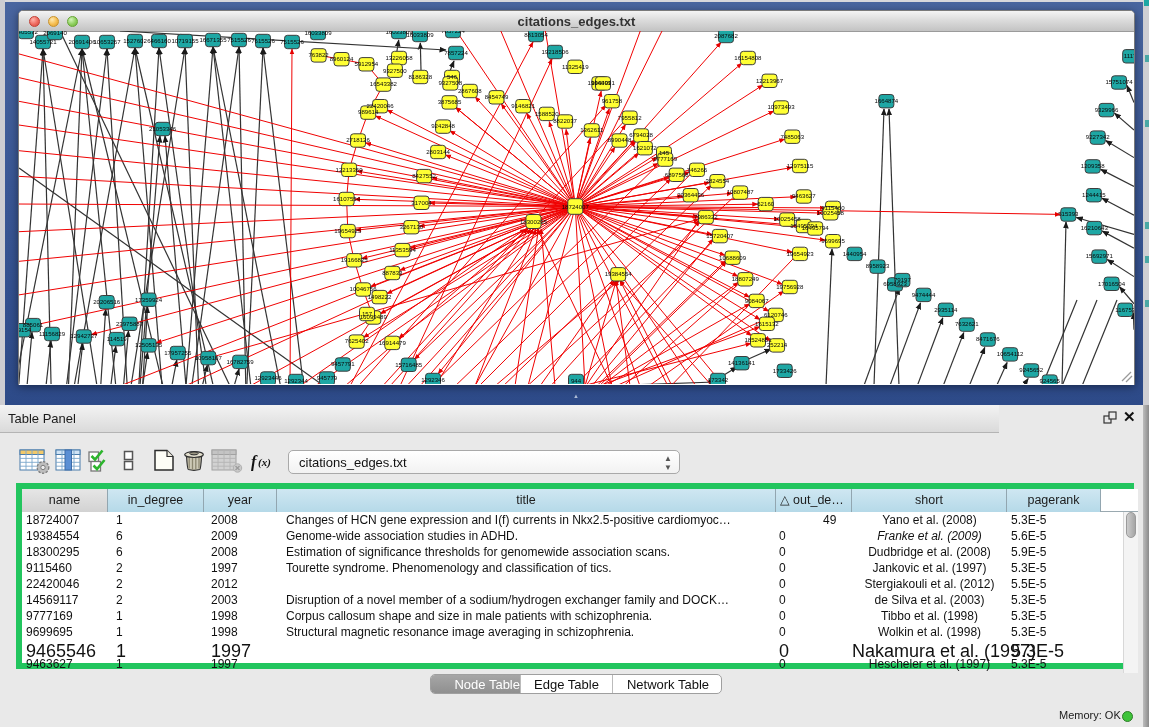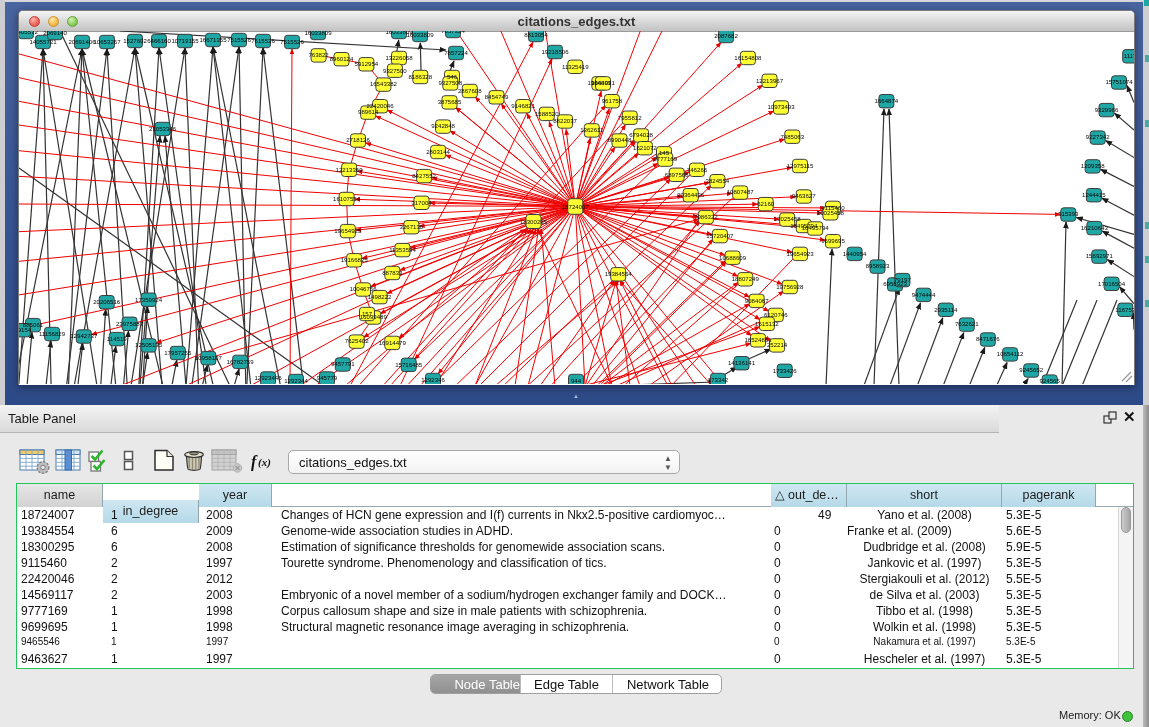--- a/index.html
+++ b/index.html
@@ -639,45 +639,46 @@
     <path d="M217.5 19 l4 4 M221.5 19 l-4 4" stroke="#9a9a9a" stroke-width="1.2"></path>
     <text x="233" y="19.5" font-family="Liberation Serif, serif" font-style="italic" font-weight="bold" font-size="16" fill="#111">f</text>
     <text x="240" y="18.5" font-family="Liberation Serif, serif" font-style="italic" font-weight="bold" font-size="11" fill="#111">(x)</text>
   </svg>
 
 <div class="abs" style="left:288px;top:450px;width:392px;height:24px;background:linear-gradient(#ffffff,#f2f2f2);border:1px solid #a9a9a9;border-radius:5px;">
   <div class="abs" style="left:10px;top:4px;font-size:13px;color:#111;">citations_edges.txt</div>
   <div class="abs" style="left:375px;top:3px;font-size:8px;color:#555;line-height:9px;">▲<br>▼</div>
 </div>
 
-<div class="abs" style="left:16px;top:483px;width:1118px;height:186px;background:#fff;border:1px solid #22c55e;" id="tablebox">
+<div class="abs" style="left:16px;top:483px;width:1118px;height:186px;background:#fff;border:6px solid #22c55e;" id="tablebox">
   <div class="abs" style="left:0;top:0;width:1116px;height:23px;background:#fff;border-bottom:1px solid #9aa9b0;">
       <div class="abs" style="left:0px;top:0;width:86px;height:23px;background:linear-gradient(#e6e6e6,#d2d2d2);border-right:1px solid #92a6b0;font-size:12.5px;color:#1c1c1c;text-align:center;line-height:23px;">name</div>
-      <div class="abs" style="left:86px;top:16px;width:96px;height:23px;background:linear-gradient(#cfe7f2,#b5d9e8);border-right:1px solid #92a6b0;font-size:12.5px;color:#1c1c1c;text-align:center;line-height:23px;">in_degree</div>
+      <div class="abs" style="left:86px;top:0;width:96px;height:23px;background:linear-gradient(#cfe7f2,#b5d9e8);border-right:1px solid #92a6b0;font-size:12.5px;color:#1c1c1c;text-align:center;line-height:23px;">in_degree</div>
       <div class="abs" style="left:182px;top:0;width:73px;height:23px;background:linear-gradient(#cfe7f2,#b5d9e8);border-right:1px solid #92a6b0;font-size:12.5px;color:#1c1c1c;text-align:center;line-height:23px;">year</div>
+      <div class="abs" style="left:255px;top:0;width:499px;height:23px;background:linear-gradient(#cfe7f2,#b5d9e8);border-right:1px solid #92a6b0;font-size:12.5px;color:#1c1c1c;text-align:center;line-height:23px;">title</div>
       <div class="abs" style="left:754px;top:0;width:76px;height:23px;background:linear-gradient(#cfe7f2,#b5d9e8);border-right:1px solid #92a6b0;font-size:12.5px;color:#1c1c1c;text-align:left;padding-left:4px;line-height:23px;">△ out_de…</div>
       <div class="abs" style="left:830px;top:0;width:155px;height:23px;background:linear-gradient(#cfe7f2,#b5d9e8);border-right:1px solid #92a6b0;font-size:12.5px;color:#1c1c1c;text-align:center;line-height:23px;">short</div>
       <div class="abs" style="left:985px;top:0;width:94px;height:23px;background:linear-gradient(#cfe7f2,#b5d9e8);border-right:1px solid #92a6b0;font-size:12.5px;color:#1c1c1c;text-align:center;line-height:23px;">pagerank</div>
     </div>
   <div class="abs" style="left:0;top:23px;width:1100px;height:16px;font-size:12px;color:#111;white-space:nowrap;">
       <span class="abs" style="left:4px;top:1px;">18724007</span>
       <span class="abs" style="left:94px;top:1px;">1</span>
       <span class="abs" style="left:189px;top:1px;">2008</span>
       <span class="abs" style="left:264px;top:1px;">Changes of HCN gene expression and I(f) currents in Nkx2.5‑positive cardiomyoc…</span>
       <span class="abs" style="left:757px;top:1px;margin-left:44px;">49</span>
       <span class="abs" style="left:830px;top:1px;width:155px;text-align:center;">Yano et al. (2008)</span>
       <span class="abs" style="left:989px;top:1px;">5.3E‑5</span>
     </div>
     <div class="abs" style="left:0;top:39px;width:1100px;height:16px;font-size:12px;color:#111;white-space:nowrap;">
       <span class="abs" style="left:4px;top:1px;">19384554</span>
       <span class="abs" style="left:94px;top:1px;">6</span>
       <span class="abs" style="left:189px;top:1px;">2009</span>
       <span class="abs" style="left:264px;top:1px;">Genome‑wide association studies in ADHD.</span>
       <span class="abs" style="left:757px;top:1px;">0</span>
-      <span class="abs" style="left:830px;top:1px;width:155px;">Franke et al. (2009)</span>
+      <span class="abs" style="left:830px;top:1px;width:155px;text-align:center;font-style:italic;">Franke et al. (2009)</span>
       <span class="abs" style="left:989px;top:1px;">5.6E‑5</span>
     </div>
     <div class="abs" style="left:0;top:55px;width:1100px;height:16px;font-size:12px;color:#111;white-space:nowrap;">
       <span class="abs" style="left:4px;top:1px;">18300295</span>
       <span class="abs" style="left:94px;top:1px;">6</span>
       <span class="abs" style="left:189px;top:1px;">2008</span>
       <span class="abs" style="left:264px;top:1px;">Estimation of significance thresholds for genomewide association scans.</span>
       <span class="abs" style="left:757px;top:1px;">0</span>
       <span class="abs" style="left:830px;top:1px;width:155px;text-align:center;">Dudbridge et al. (2008)</span>
       <span class="abs" style="left:989px;top:1px;">5.9E‑5</span>
@@ -696,21 +697,21 @@
       <span class="abs" style="left:94px;top:1px;">2</span>
       <span class="abs" style="left:189px;top:1px;">2012</span>
       <span class="abs" style="left:757px;top:1px;">0</span>
       <span class="abs" style="left:830px;top:1px;width:155px;text-align:center;">Stergiakouli et al. (2012)</span>
       <span class="abs" style="left:989px;top:1px;">5.5E‑5</span>
     </div>
     <div class="abs" style="left:0;top:103px;width:1100px;height:16px;font-size:12px;color:#111;white-space:nowrap;">
       <span class="abs" style="left:4px;top:1px;">14569117</span>
       <span class="abs" style="left:94px;top:1px;">2</span>
       <span class="abs" style="left:189px;top:1px;">2003</span>
-      <span class="abs" style="left:264px;top:1px;">Embryonic of a novel member of a sodium/hydrogen exchanger family and DOCK…</span>
+      <span class="abs" style="left:264px;top:1px;">Disruption of a novel member of a sodium/hydrogen exchanger family and DOCK…</span>
       <span class="abs" style="left:757px;top:1px;">0</span>
       <span class="abs" style="left:830px;top:1px;width:155px;text-align:center;">de Silva et al. (2003)</span>
       <span class="abs" style="left:989px;top:1px;">5.3E‑5</span>
     </div>
     <div class="abs" style="left:0;top:119px;width:1100px;height:16px;font-size:12px;color:#111;white-space:nowrap;">
       <span class="abs" style="left:4px;top:1px;">9777169</span>
       <span class="abs" style="left:94px;top:1px;">1</span>
       <span class="abs" style="left:189px;top:1px;">1998</span>
       <span class="abs" style="left:264px;top:1px;">Corpus callosum shape and size in male patients with schizophrenia.</span>
       <span class="abs" style="left:757px;top:1px;">0</span>
@@ -719,21 +720,21 @@
     </div>
     <div class="abs" style="left:0;top:135px;width:1100px;height:16px;font-size:12px;color:#111;white-space:nowrap;">
       <span class="abs" style="left:4px;top:1px;">9699695</span>
       <span class="abs" style="left:94px;top:1px;">1</span>
       <span class="abs" style="left:189px;top:1px;">1998</span>
       <span class="abs" style="left:264px;top:1px;">Structural magnetic resonance image averaging in schizophrenia.</span>
       <span class="abs" style="left:757px;top:1px;">0</span>
       <span class="abs" style="left:830px;top:1px;width:155px;text-align:center;">Wolkin et al. (1998)</span>
       <span class="abs" style="left:989px;top:1px;">5.3E‑5</span>
     </div>
-    <div class="abs" style="left:0;top:151px;width:1100px;height:16px;font-size:10px;color:#111;white-space:nowrap;">
+    <div class="abs" style="left:0;top:151px;width:1100px;height:16px;font-size:18px;color:#111;white-space:nowrap;">
       <span class="abs" style="left:4px;top:1px;">9465546</span>
       <span class="abs" style="left:94px;top:1px;">1</span>
       <span class="abs" style="left:189px;top:1px;">1997</span>
       <span class="abs" style="left:757px;top:1px;">0</span>
       <span class="abs" style="left:830px;top:1px;width:155px;text-align:center;">Nakamura et al. (1997)</span>
       <span class="abs" style="left:989px;top:1px;">5.3E‑5</span>
     </div>
     <div class="abs" style="left:0;top:167px;width:1100px;height:16px;font-size:12px;color:#111;white-space:nowrap;">
       <span class="abs" style="left:4px;top:1px;">9463627</span>
       <span class="abs" style="left:94px;top:1px;">1</span>

